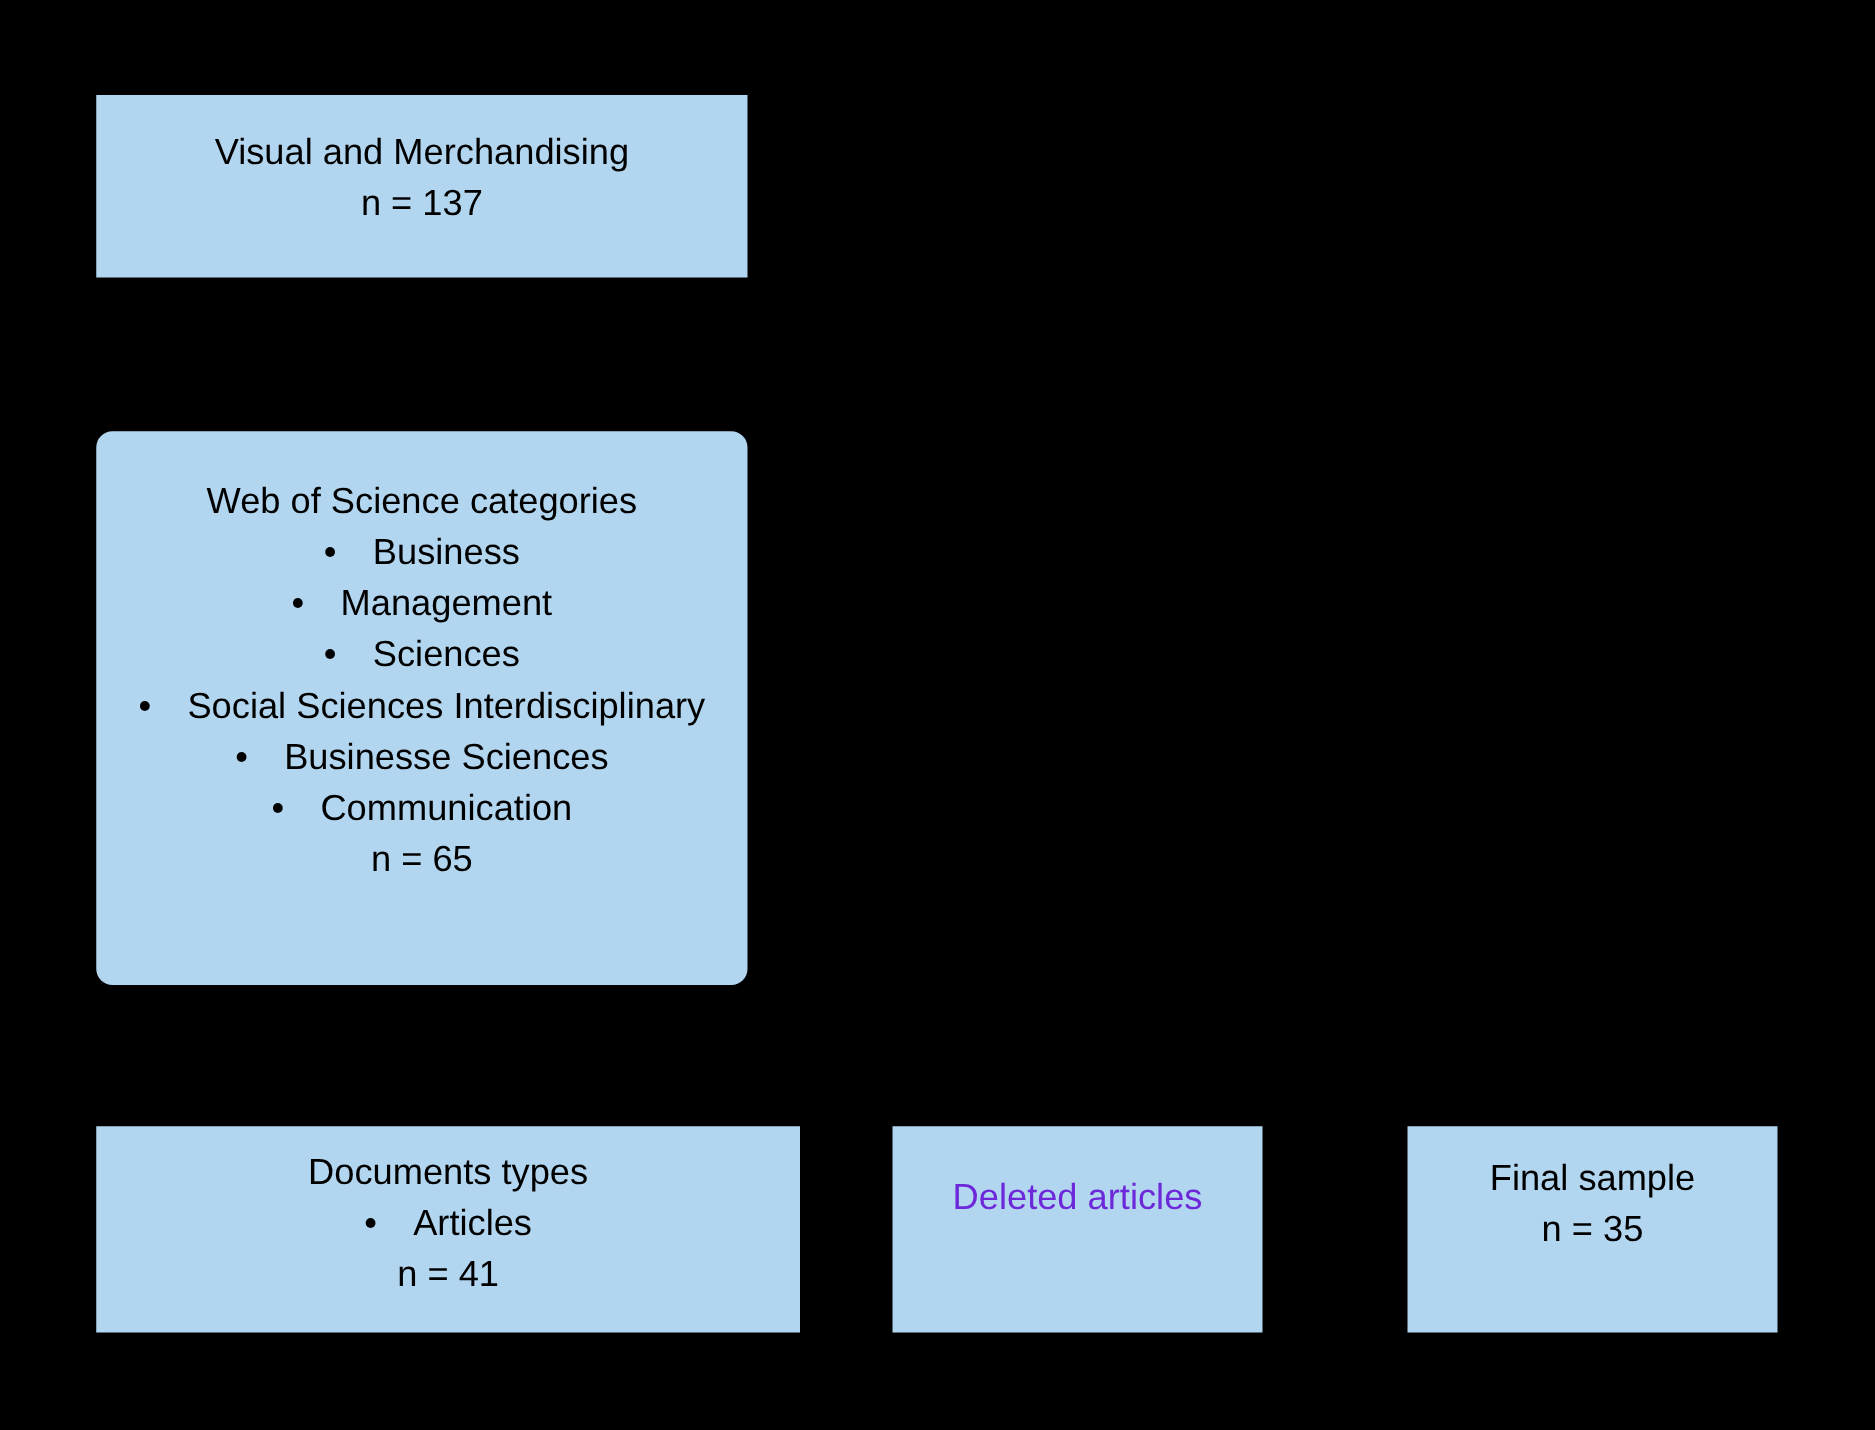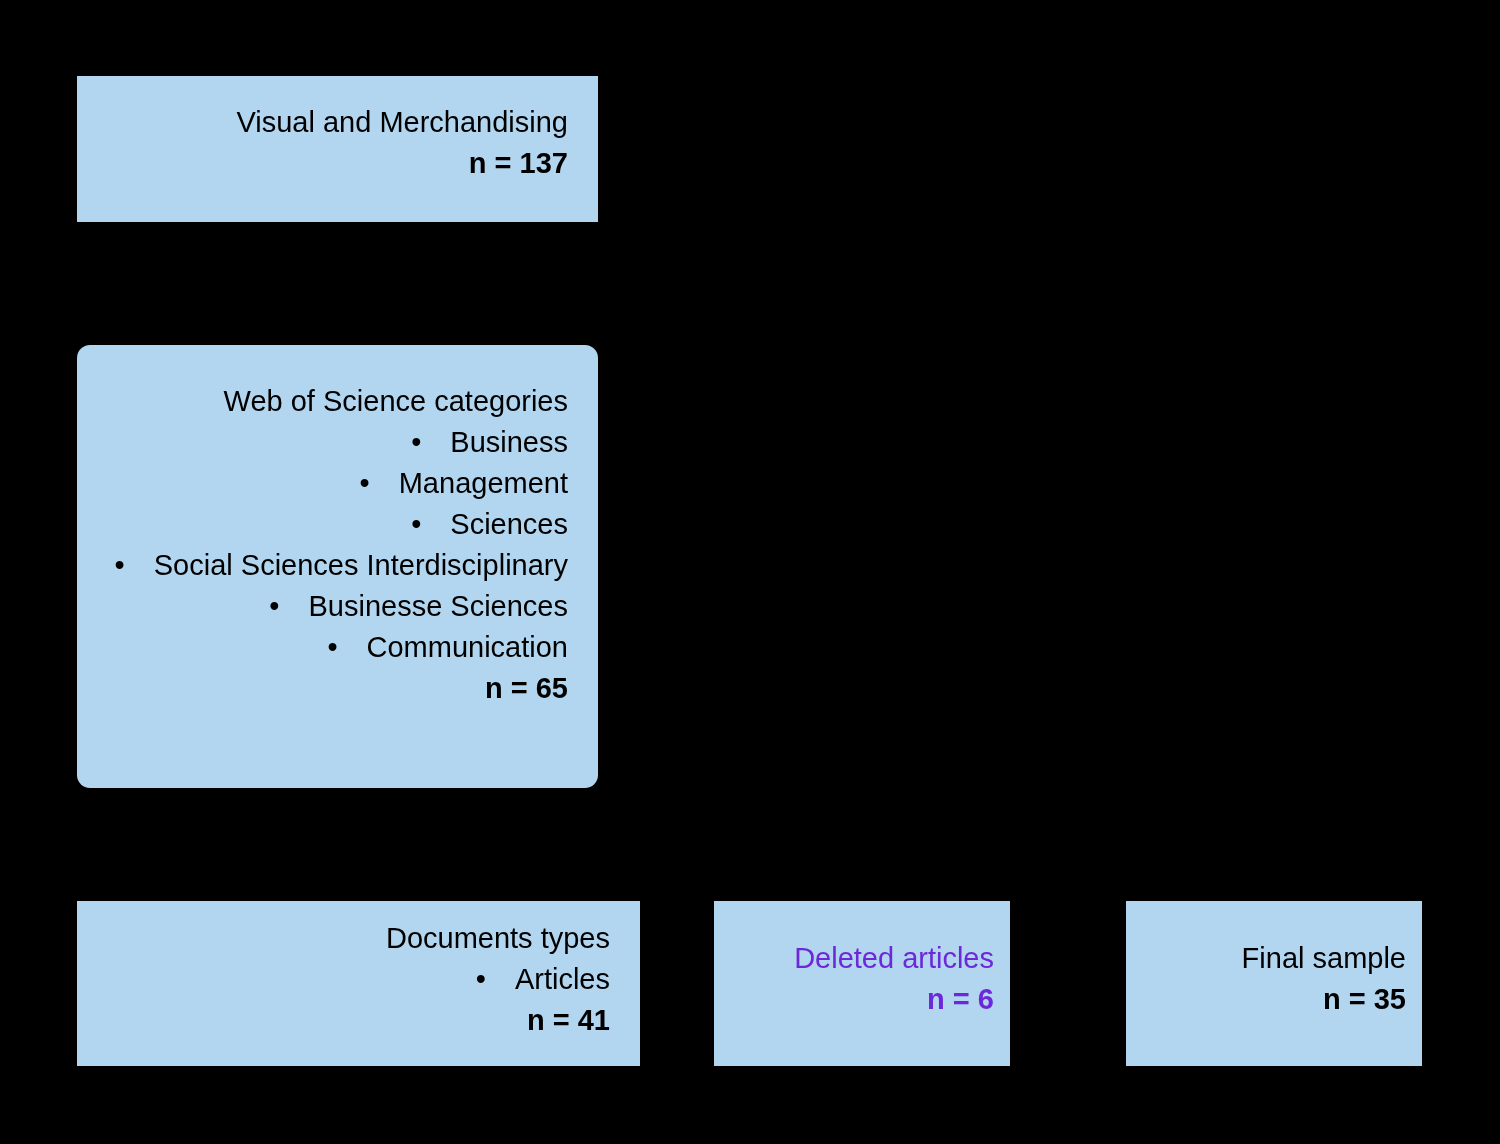--- a/index.html
+++ b/index.html
@@ -14,33 +14,33 @@
   .canvas {
     position: absolute;
     left: 0; top: 0;
     width: 1500px;
     height: 1144px;
   }
   .box {
     position: absolute;
     background: #b2d6ef;
     color: #000000;
-    text-align: right;
+    text-align: center;
     font-size: 29px;
     line-height: 41px;
     box-sizing: border-box;
   }
   .line { white-space: pre-wrap; }
-  .count { font-weight: bold; }
+  .count { font-weight: normal; }
   
   #box-source   { left: 77px;   top: 76px;  width: 521px; height: 146px; padding: 26px 30px 0 30px; }
   #box-cats     { left: 77px;   top: 345px; width: 521px; height: 443px; padding: 36px 30px 0 30px; border-radius: 13px; }
   #box-docs     { left: 77px;   top: 901px; width: 563px; height: 165px; padding: 17px 30px 0 30px; }
   #box-deleted  { left: 714px;  top: 901px; width: 296px; height: 165px; padding: 37px 16px 0 16px; }
-  #box-final    { left: 1126px; top: 901px; width: 296px; height: 165px; padding: 37px 16px 0 16px; }
+  #box-final    { left: 1126px; top: 901px; width: 296px; height: 165px; padding: 22px 16px 0 16px; }
 </style>
 </head>
 <body style="background: rgb(0, 0, 0);">
 
 <div class="canvas">
 
   <div class="box" id="box-source" style="background: rgb(178, 214, 239); color: rgb(0, 0, 0);">
     <div class="line">Visual and Merchandising</div>
     <div class="line count">n = 137</div>
   </div>
@@ -57,21 +57,20 @@
   </div>
 
   <div class="box" id="box-docs" style="background: rgb(178, 214, 239); color: rgb(0, 0, 0);">
     <div class="line">Documents types</div>
     <div class="line">• Articles</div>
     <div class="line count">n = 41</div>
   </div>
 
   <div class="box" id="box-deleted" style="background: rgb(178, 214, 239); color: #6d28d9;">
     <div class="line">Deleted articles</div>
-    <div class="line count">n = 6</div>
   </div>
 
   <div class="box" id="box-final" style="background: rgb(178, 214, 239); color: rgb(0, 0, 0);">
     <div class="line">Final sample</div>
     <div class="line count">n = 35</div>
   </div>
 
 </div>
 
 </body></html>

